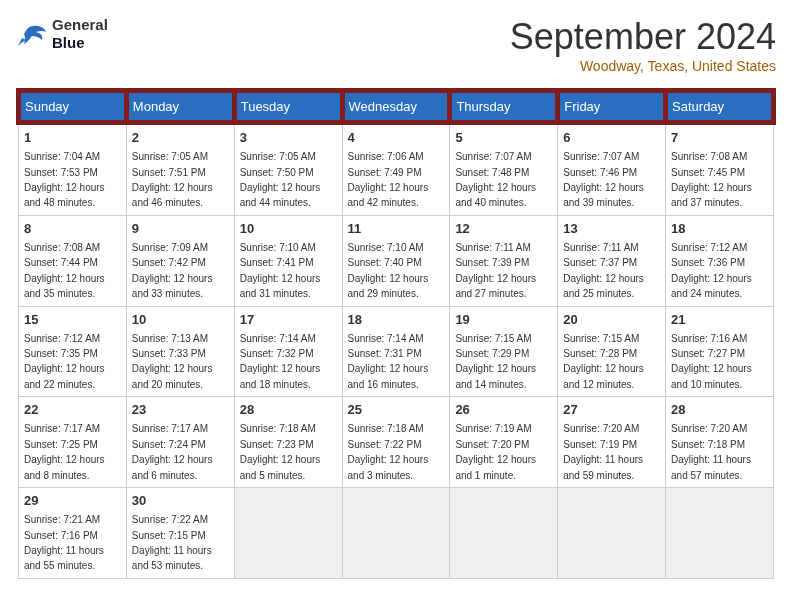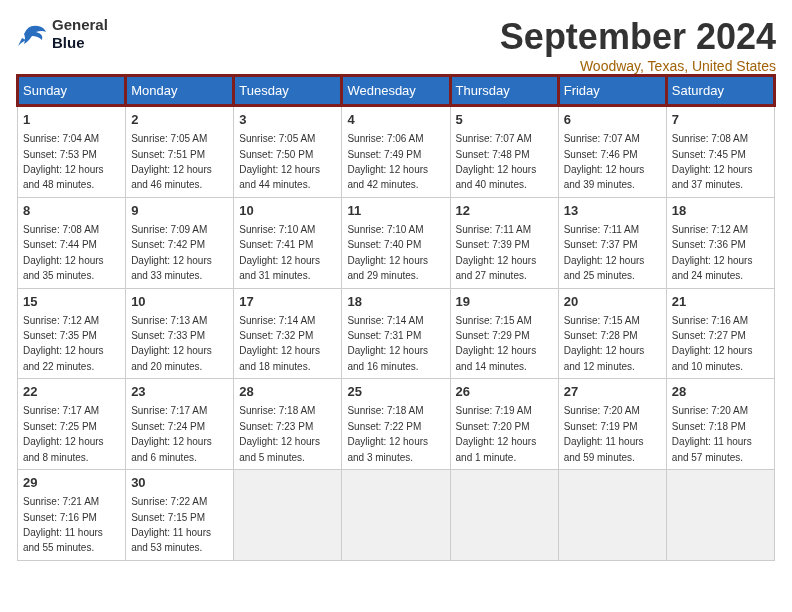--- a/index.html
+++ b/index.html
@@ -7,56 +7,56 @@
       font-family: Arial, sans-serif;
       background: #fff;
       width: 792px;
       min-height: 612px;
       padding: 16px;
     }
     .header {
       display: flex;
       align-items: flex-start;
       justify-content: space-between;
-      margin-bottom: 0;
+      margin-bottom: 14px;
     }
     .logo {
       display: flex;
       align-items: center;
       gap: 4px;
     }
     .logo-bird {
       width: 32px;
       height: 28px;
     }
     .title-block {
       text-align: right;
     }
     .title-block .month-year {
       font-size: 36px;
-      font-weight: bold;
+      font-weight: normal;
       color: #333;
     }
     .title-block .location {
       font-size: 14px;
       color: #a16207;
     }
     .calendar {
       width: 100%;
       border-collapse: collapse;
       font-size: 11px;
     }
     .calendar th {
       background: #2a6ebf;
       color: #fff;
       padding: 6px 4px;
       text-align: left;
       font-size: 13px;
       font-weight: normal;
-      border: 3px solid #7f1d1d;
+      border: 5px solid #7f1d1d;
     }
     .calendar td {
       vertical-align: top;
       border: 1px solid #ccc;
       padding: 4px 5px;
       width: calc(100% / 7);
       min-height: 80px;
       background: #fff;
       color: #333;
       line-height: 1.4;

